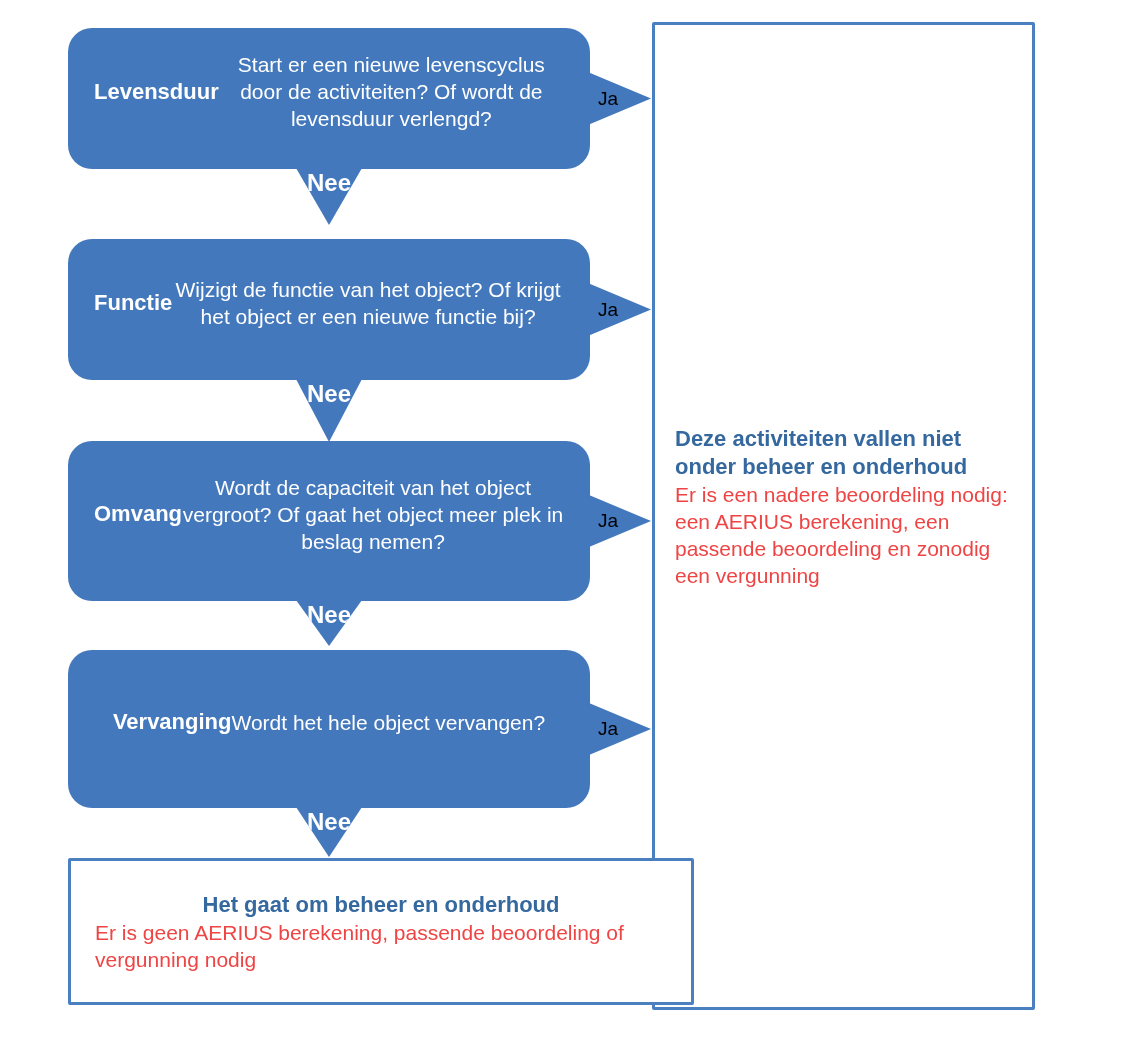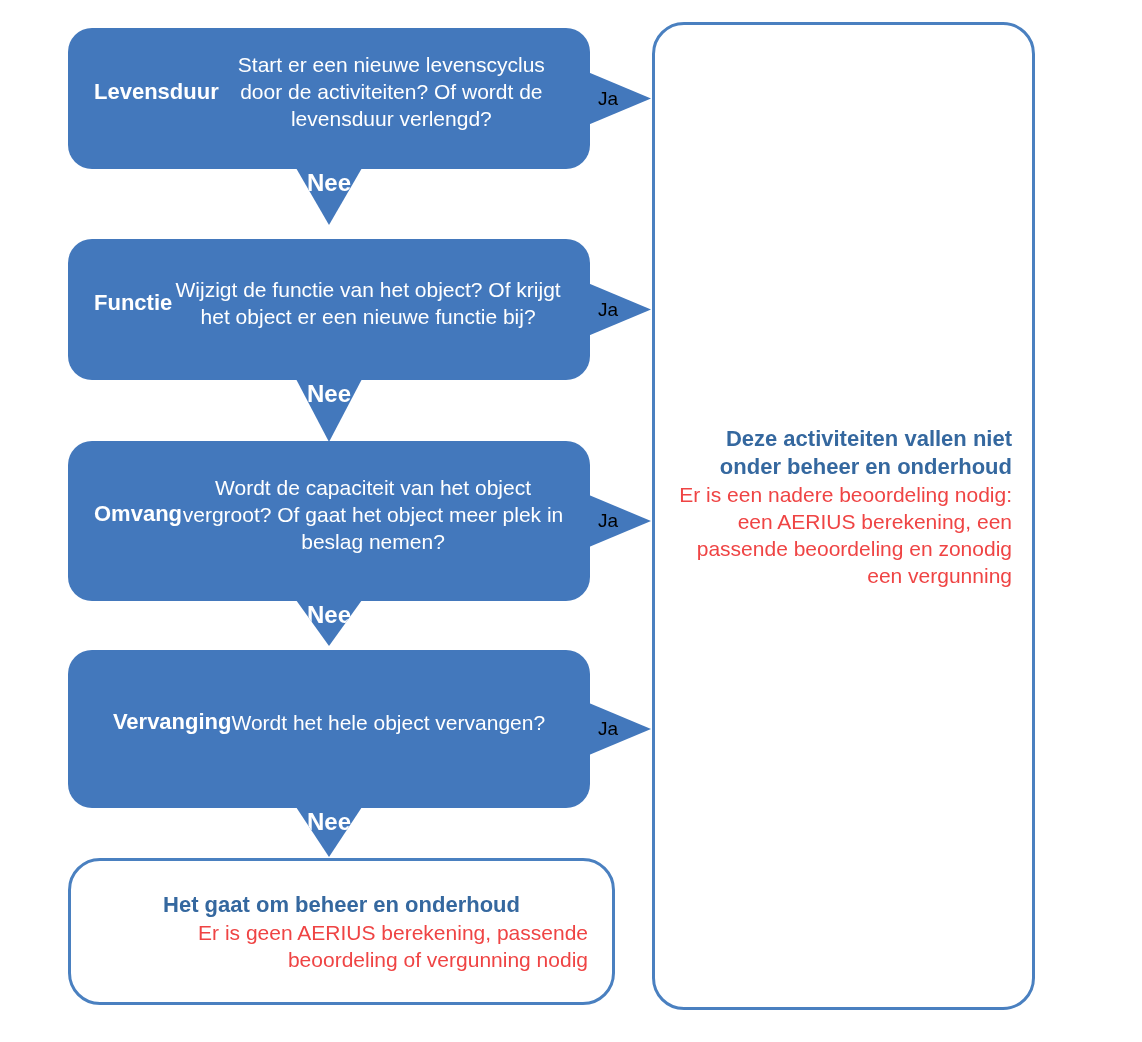--- a/index.html
+++ b/index.html
@@ -84,23 +84,23 @@
     font-size: 24px;
     font-weight: bold;
     color: #ffffff;
   }
 
   
   .outcome {
     position: absolute;
     background: #ffffff;
     border: 3px solid #4A80C0;
-    border-radius: 32px;
+    border-radius: 2px;
     box-sizing: border-box;
-    text-align: right;
+    text-align: left;
   }
   .outcome-title {
     font-size: 22px;
     font-weight: bold;
     line-height: 28px;
     color: #35689F;
   }
   .outcome-body {
     font-size: 21px;
     line-height: 27px;
@@ -116,21 +116,21 @@
     position: absolute;
     top: 400px;
     left: 0;
     width: 100%;
     padding: 0 20px;
     box-sizing: border-box;
   }
   .outcome-bottom {
     left: 68px;
     top: 858px;
-    width: 547px;
+    width: 626px;
     height: 147px;
     display: flex;
     flex-direction: column;
     align-items: center;
     justify-content: center;
     padding: 0 24px;
   }
 </style>
 </head>
 <body>

